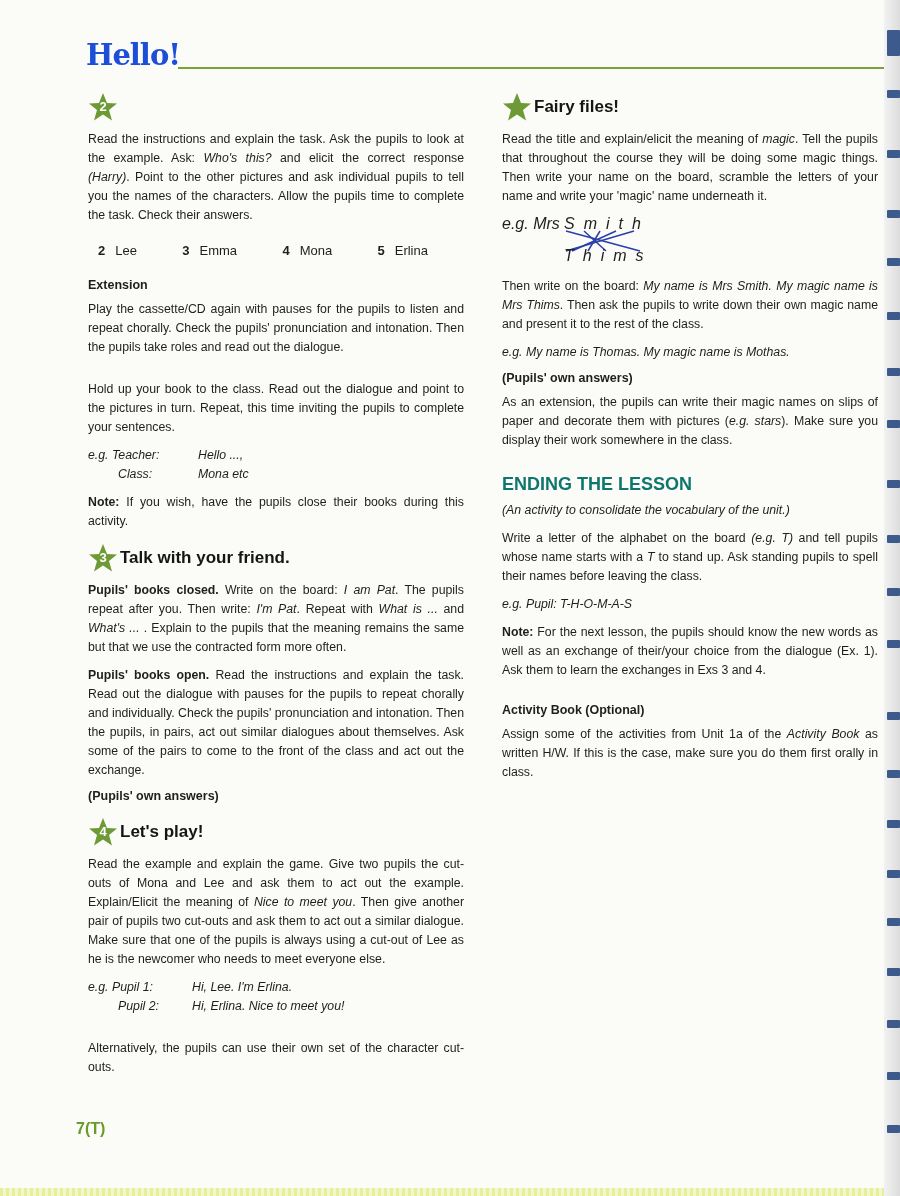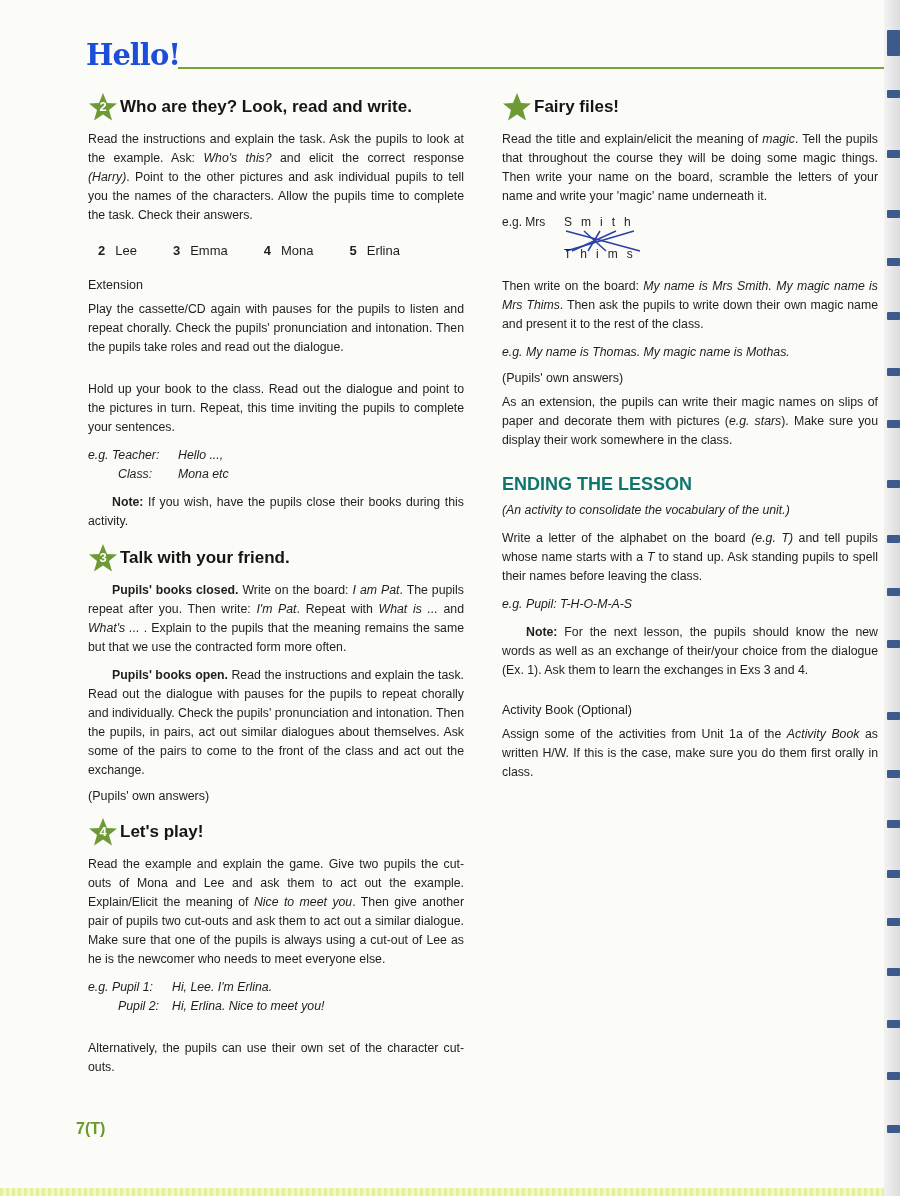--- a/index.html
+++ b/index.html
@@ -41,37 +41,37 @@
     }
     .star svg { width: 30px; height: 30px; display: block; }
     .star .num {
       position: absolute; left: 0; top: 7px; width: 30px; text-align: center;
       font-size: 13px; font-weight: bold; color: #fff;
     }
     p.txt {
       font-size: 12.3px; line-height: 19px; text-align: justify;
       margin-bottom: 9px;
     }
-    .b { font-weight: bold; margin-left: 24px; }
+    .b { font-weight: bold; }
     .i { font-style: italic; }
     .answers {
-      display: flex; font-size: 13px; margin: 18px 0 20px 10px;
+      display: flex; font-size: 13px; margin: 18px 0 20px 10px; justify-content: space-between;
     }
     .answers .ans { margin-right: 36px; }
     .answers .n { font-weight: bold; margin-right: 10px; }
-    .sub-heading { font-size: 12.5px; font-weight: normal; margin-bottom: 8px; }
+    .sub-heading { font-size: 12.5px; font-weight: bold; margin-bottom: 8px; }
     .eg { font-size: 12.3px; font-style: italic; line-height: 19px; margin-bottom: 9px; }
-    .eg-row { display: flex; }
+    .eg-row { display: flex; gap: 20px; }
     .eg-row .lbl { width: 90px; }
     .eg-row .lbl.indent { padding-left: 30px; }
     .eg-row .lbl2 { width: 84px; }
     .eg-row .lbl2.indent { padding-left: 30px; }
     .spacer { height: 14px; }
 
-    .scramble { position: relative; height: 52px; margin-bottom: 10px; font-size: 12px; }
+    .scramble { position: relative; height: 52px; margin-bottom: 10px; font-size: 16px; font-style: italic; }
     .scramble .eg-lbl { position: absolute; left: 0; top: 0; }
     .scramble .top-word { position: absolute; left: 62px; top: 0; letter-spacing: 9px; }
     .scramble .bottom-word { position: absolute; left: 62px; top: 32px; letter-spacing: 9px; }
     .scramble svg { position: absolute; left: 60px; top: 14px; }
 
     .section-title {
       font-size: 18px; font-weight: bold; color: #0f766e; margin: 24px 0 6px 0;
     }
     .page-number {
       position: absolute; left: 76px; top: 1120px;
@@ -101,21 +101,20 @@
 <div class="col col-left">
 
   <div>
     <div class="ex-heading">
       <span class="star">
         <svg viewBox="0 0 30 30">
             <polygon points="15,1 19,11 29,11.5 21,18 24,28.5 15,22.5 6,28.5 9,18 1,11.5 11,11" fill="#6e9a35"></polygon>
           </svg>
         <span class="num">2</span>
       </span>
-      <span>Who are they? Look, read and write.</span>
     </div>
     <p class="txt"><span>Read the instructions and explain the task. Ask the pupils to look at the example. Ask: </span><span class="i">Who's this?</span><span> and elicit the correct response </span><span class="i">(Harry)</span><span>. Point to the other pictures and ask individual pupils to tell you the names of the characters. Allow the pupils time to complete the task. Check their answers.</span></p>
     <div class="answers">
       <span class="ans"><span class="n">2</span><span>Lee</span></span>
       <span class="ans"><span class="n">3</span><span>Emma</span></span>
       <span class="ans"><span class="n">4</span><span>Mona</span></span>
       <span class="ans"><span class="n">5</span><span>Erlina</span></span>
     </div>
   </div>
 

